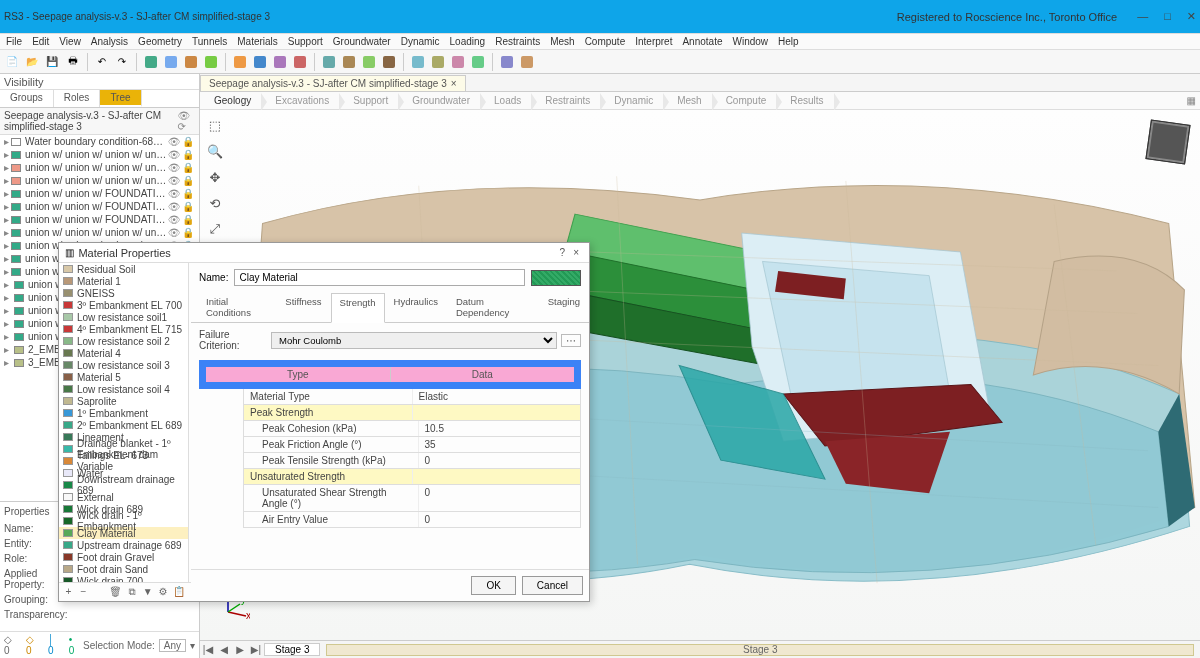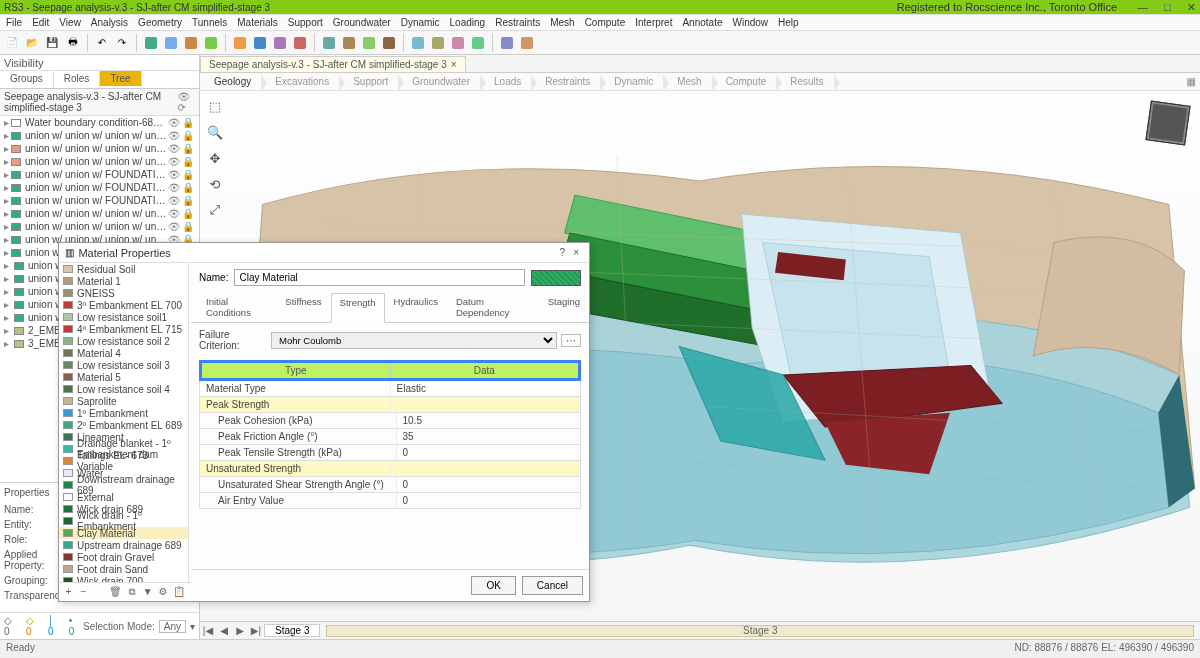--- a/index.html
+++ b/index.html
@@ -1,17 +1,17 @@
 <!DOCTYPE html>
 <html><head>
 <meta charset="utf-8">
 <style>
 * { box-sizing: border-box; margin: 0; padding: 0; font-family: "Segoe UI", Tahoma, sans-serif; font-size: 10px; }
 body { background: #f0f0f0; width: 1200px; height: 658px; overflow: hidden; position: relative; }
-.titlebar { height: 15px; background: #84cc16; display: flex; align-items: center; padding: 0 4px; border-bottom: 1px solid #ddd; }
+.titlebar { height: 34px; background: #0ea5e9; display: flex; align-items: center; padding: 0 4px; border-bottom: 1px solid #ddd; }
 .titlebar .title { flex: 1; font-size: 10px; color: #333; }
 .titlebar .reg { font-size: 11px; color: #333; margin-right: 20px; }
 .window-controls { display: flex; gap: 16px; }
 .window-controls span { cursor: pointer; font-size: 11px; color: #444; }
 .menubar { height: 16px; background: #fafafa; display: flex; gap: 10px; padding: 0 6px; align-items: center; border-bottom: 1px solid #ddd; }
 .menubar span { font-size: 10px; color: #333; cursor: pointer; }
 .toolbar { height: 24px; background: #f7f7f7; display: flex; align-items: center; padding: 0 4px; border-bottom: 1px solid #ccc; gap: 2px; }
 .tool-icon { width: 18px; height: 18px; display: inline-flex; align-items: center; justify-content: center; border-radius: 2px; cursor: pointer; }
 .tool-sep { width: 1px; height: 18px; background: #ccc; margin: 0 3px; }
 .main { display: flex; height: calc(100% - 18px - 16px - 24px - 16px); }
@@ -61,25 +61,25 @@
 .name-row { display:flex; align-items:center; padding:6px 8px; gap:6px;}
 .name-row input { flex:1; border:1px solid #aaa; padding:2px 4px; font-size:10px;}
 .name-row .hatch { width:50px; height:16px; background: repeating-linear-gradient(45deg,#3a6,#3a6 2px,#295 2px,#295 4px); border:1px solid #555;}
 .prop-tabs { display:flex; border-bottom:1px solid #ccc; padding-left:6px;}
 .ptab { padding:3px 8px; font-size:9.5px; color:#555; cursor:pointer; border:1px solid transparent; }
 .ptab.active { background:#fff; border:1px solid #ccc; border-bottom-color:#fff; position:relative; top:1px;}
 .prop-form { padding:6px 8px; flex:1; overflow-y:auto;}
 .form-row { display:flex; align-items:center; margin-bottom:3px; font-size:9.5px; color:#444;}
 .form-row .flbl { width:72px; }
 .form-row select, .form-row input { border:1px solid #bbb; padding:1px 3px; font-size:9.5px; flex:1;}
-.grid-hdr { display:flex; background:#bef264; border:3px solid #3b82f6; font-size:9px; color:#555;justify-content:space-between; }
+.grid-hdr { display:flex; background:#f9a8d4; border:7px solid #3b82f6; font-size:9px; color:#555;justify-content:space-between; }
 .grid-hdr div { padding:2px 6px; }
 .grid-hdr .col1 { flex:1; text-align:center; border-right:1px solid #ccc;}
 .grid-hdr .col2 { flex:1; text-align:center;}
-.grid-row { display:flex; border:1px solid #ddd; border-top:none; font-size:9px; color:#444;}
+.grid-row { display:flex; border:1px solid #ddd; border-top:none; font-size:9px; color:#444;margin-left:44px;}
 .grid-row div { padding:2px 6px; }
 .grid-row .col1 { flex:1; border-right:1px solid #eee;}
 .grid-row .col2 { flex:1;}
 .grid-section { background:#fef9c3; font-weight:500; }
 .dlg-foot { border-top:1px solid #ddd; padding:6px; display:flex; gap:6px;}
 .dlg-foot .spacer{flex:1}
 .dlg-foot button { padding:3px 14px; font-size:10px; border:1px solid #999; background:#f5f5f5; cursor:pointer;}
 .mat-toolbar { border-top:1px solid #ddd; padding:2px 4px; display:flex; gap:4px; font-size:10px; color:#666;}
 .mat-toolbar span{ width:16px; text-align:center; cursor:pointer; border:1px solid transparent;}
 .sel-mode { display:flex; align-items:center; gap:4px; padding:2px 4px; font-size:9px; color:#666; border-top:1px solid #ddd;}

